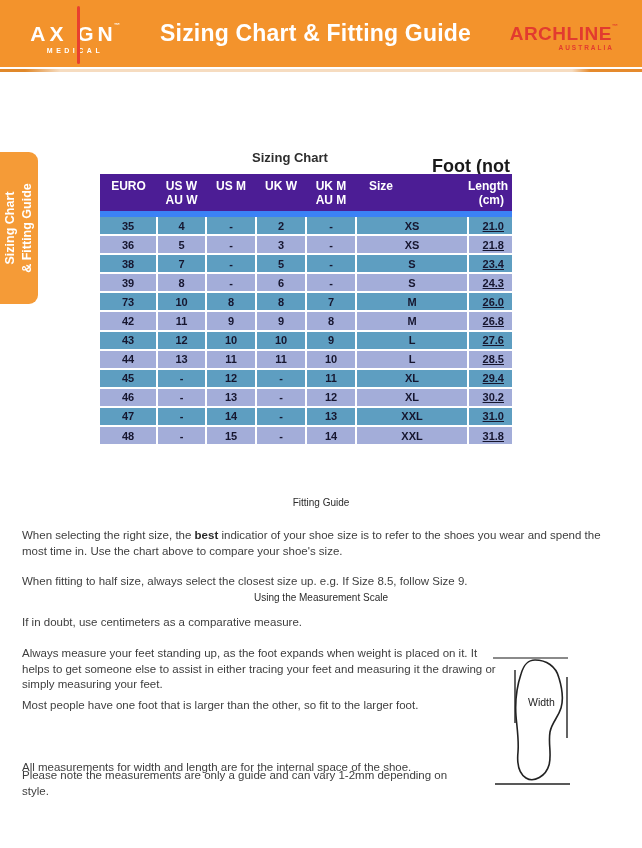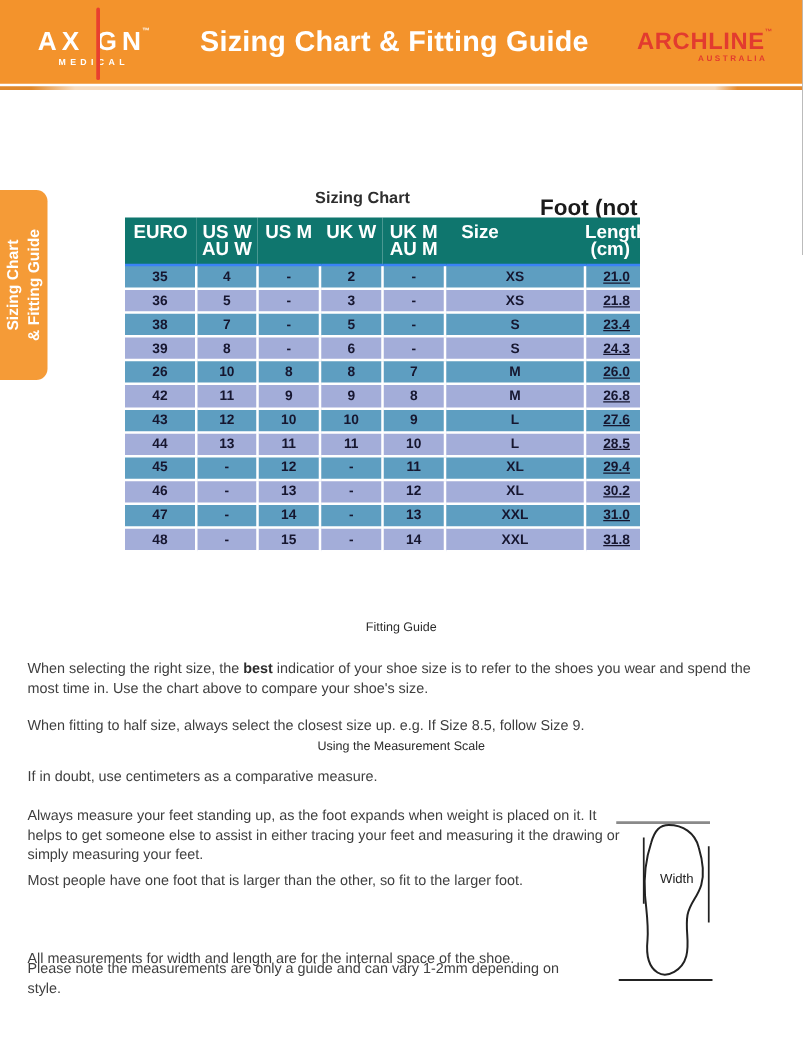--- a/index.html
+++ b/index.html
@@ -33,22 +33,22 @@
   
   .chart-title{position:absolute;left:190px;top:150px;width:200px;text-align:center;
                font-size:13px;font-weight:700;color:#2e2e2e;}
   .foot-note{position:absolute;left:385px;top:156px;width:125px;text-align:right;
              font-size:18px;font-weight:700;color:#1a1a1a;}
   .size-table{position:absolute;left:100px;top:174px;width:412px;border-collapse:collapse;
               table-layout:fixed;}
   .size-table col.c0{width:57px}.size-table col.c1{width:49px}.size-table col.c2{width:50px}
   .size-table col.c3{width:50px}.size-table col.c4{width:50px}.size-table col.c5{width:112px}
   .size-table col.c6{width:44px}
-  .size-table th{background:#0f766e;color:#fff;font-size:15px;font-weight:700;
-                 vertical-align:top;padding:5px 0 4px;text-align:center;border-bottom:2px solid #3b82f6;}
+  .size-table th{background:#4c1d95;color:#fff;font-size:12px;font-weight:700;
+                 vertical-align:top;padding:5px 0 4px;text-align:center;border-bottom:6px solid #3b82f6;}
   .size-table th .h1,.size-table th .h2{display:block;line-height:14px;min-height:14px;}
   .size-table th:nth-child(6){text-align:left;padding-left:13px;}
   .size-table th:nth-child(7){text-align:right;padding-right:8px;}
   .size-table td{height:17.1px;font-size:11px;font-weight:700;color:#16162F;text-align:center;
                  border-right:2px solid #fff;border-bottom:2px solid #fff;padding:0;}
   .size-table td:last-child{border-right:none;text-align:right;padding-right:8px;text-decoration:underline;}
   .size-table tbody tr:nth-child(odd) td{background:#5E9EC1;}
   .size-table tbody tr:nth-child(even) td{background:#A3ADD9;}
 
   
@@ -177,21 +177,21 @@
           <td>8</td>
           <td>-</td>
           <td>6</td>
           <td>-</td>
           <td>S</td>
           <td>24.3</td>
         </tr>
 
 
         <tr>
-          <td>26</td>
+          <td>73</td>
           <td>10</td>
           <td>8</td>
           <td>8</td>
           <td>7</td>
           <td>M</td>
           <td>26.0</td>
         </tr>
 
         <tr>
           <td>42</td>

